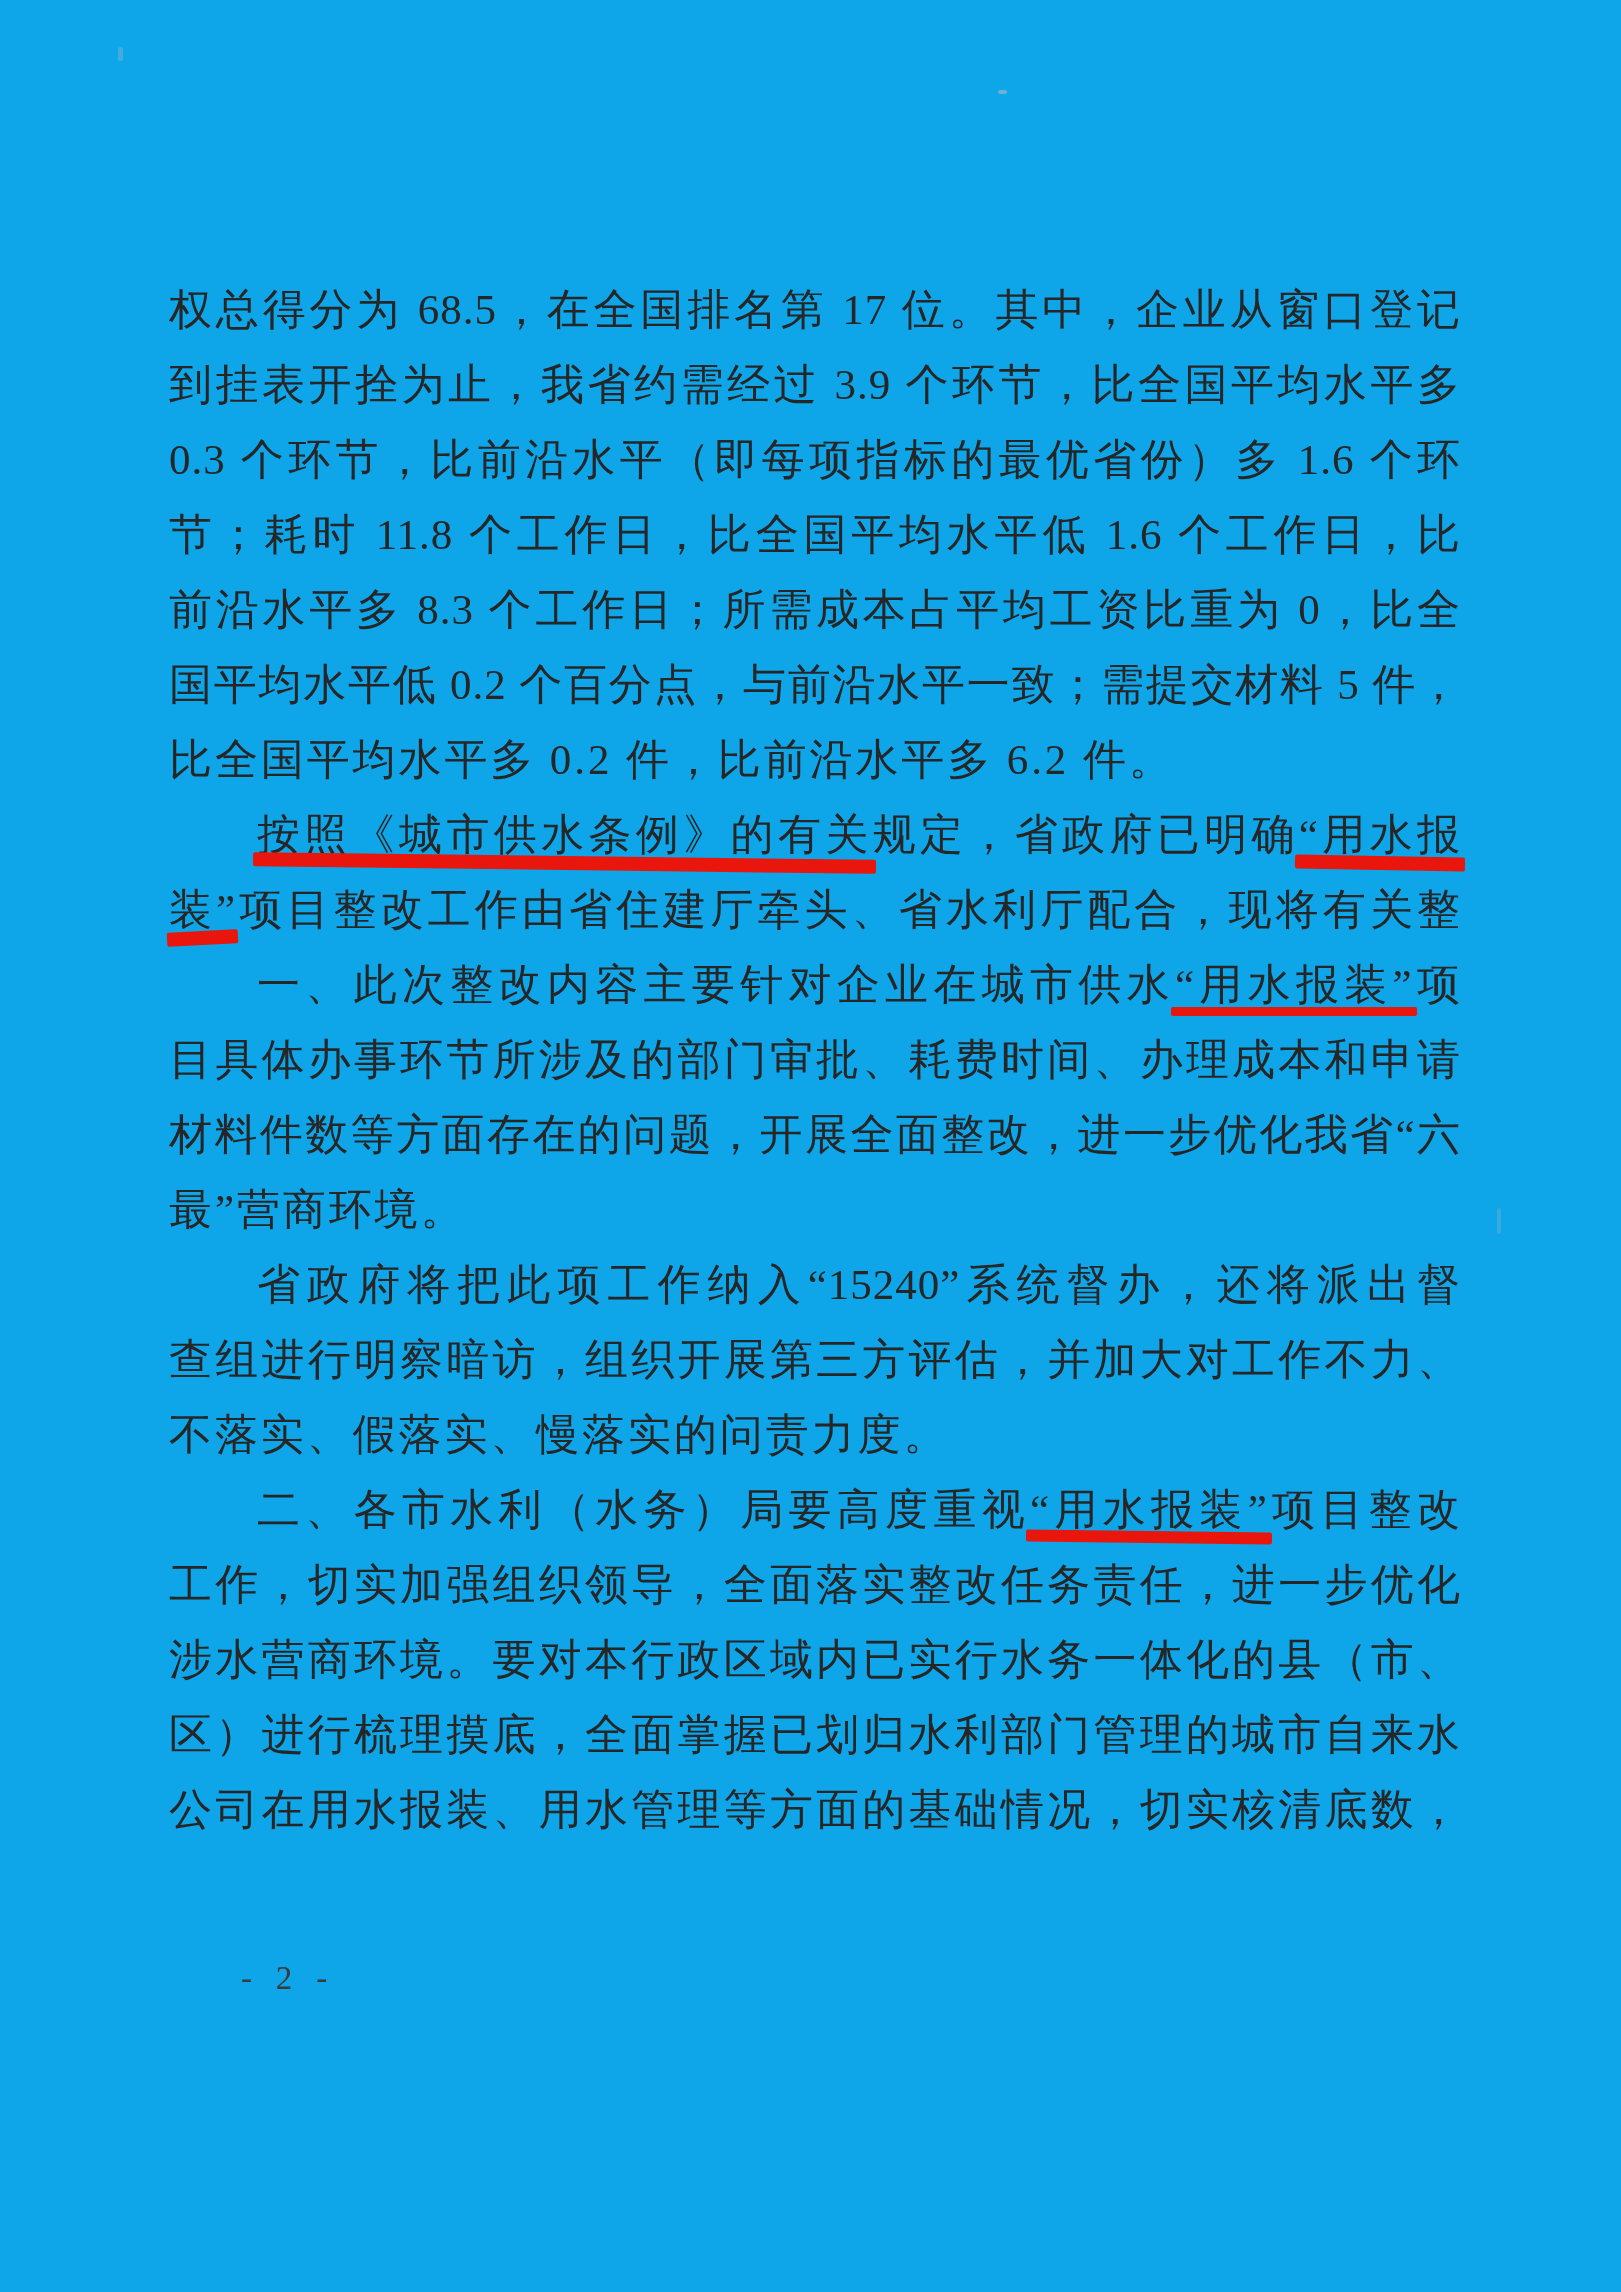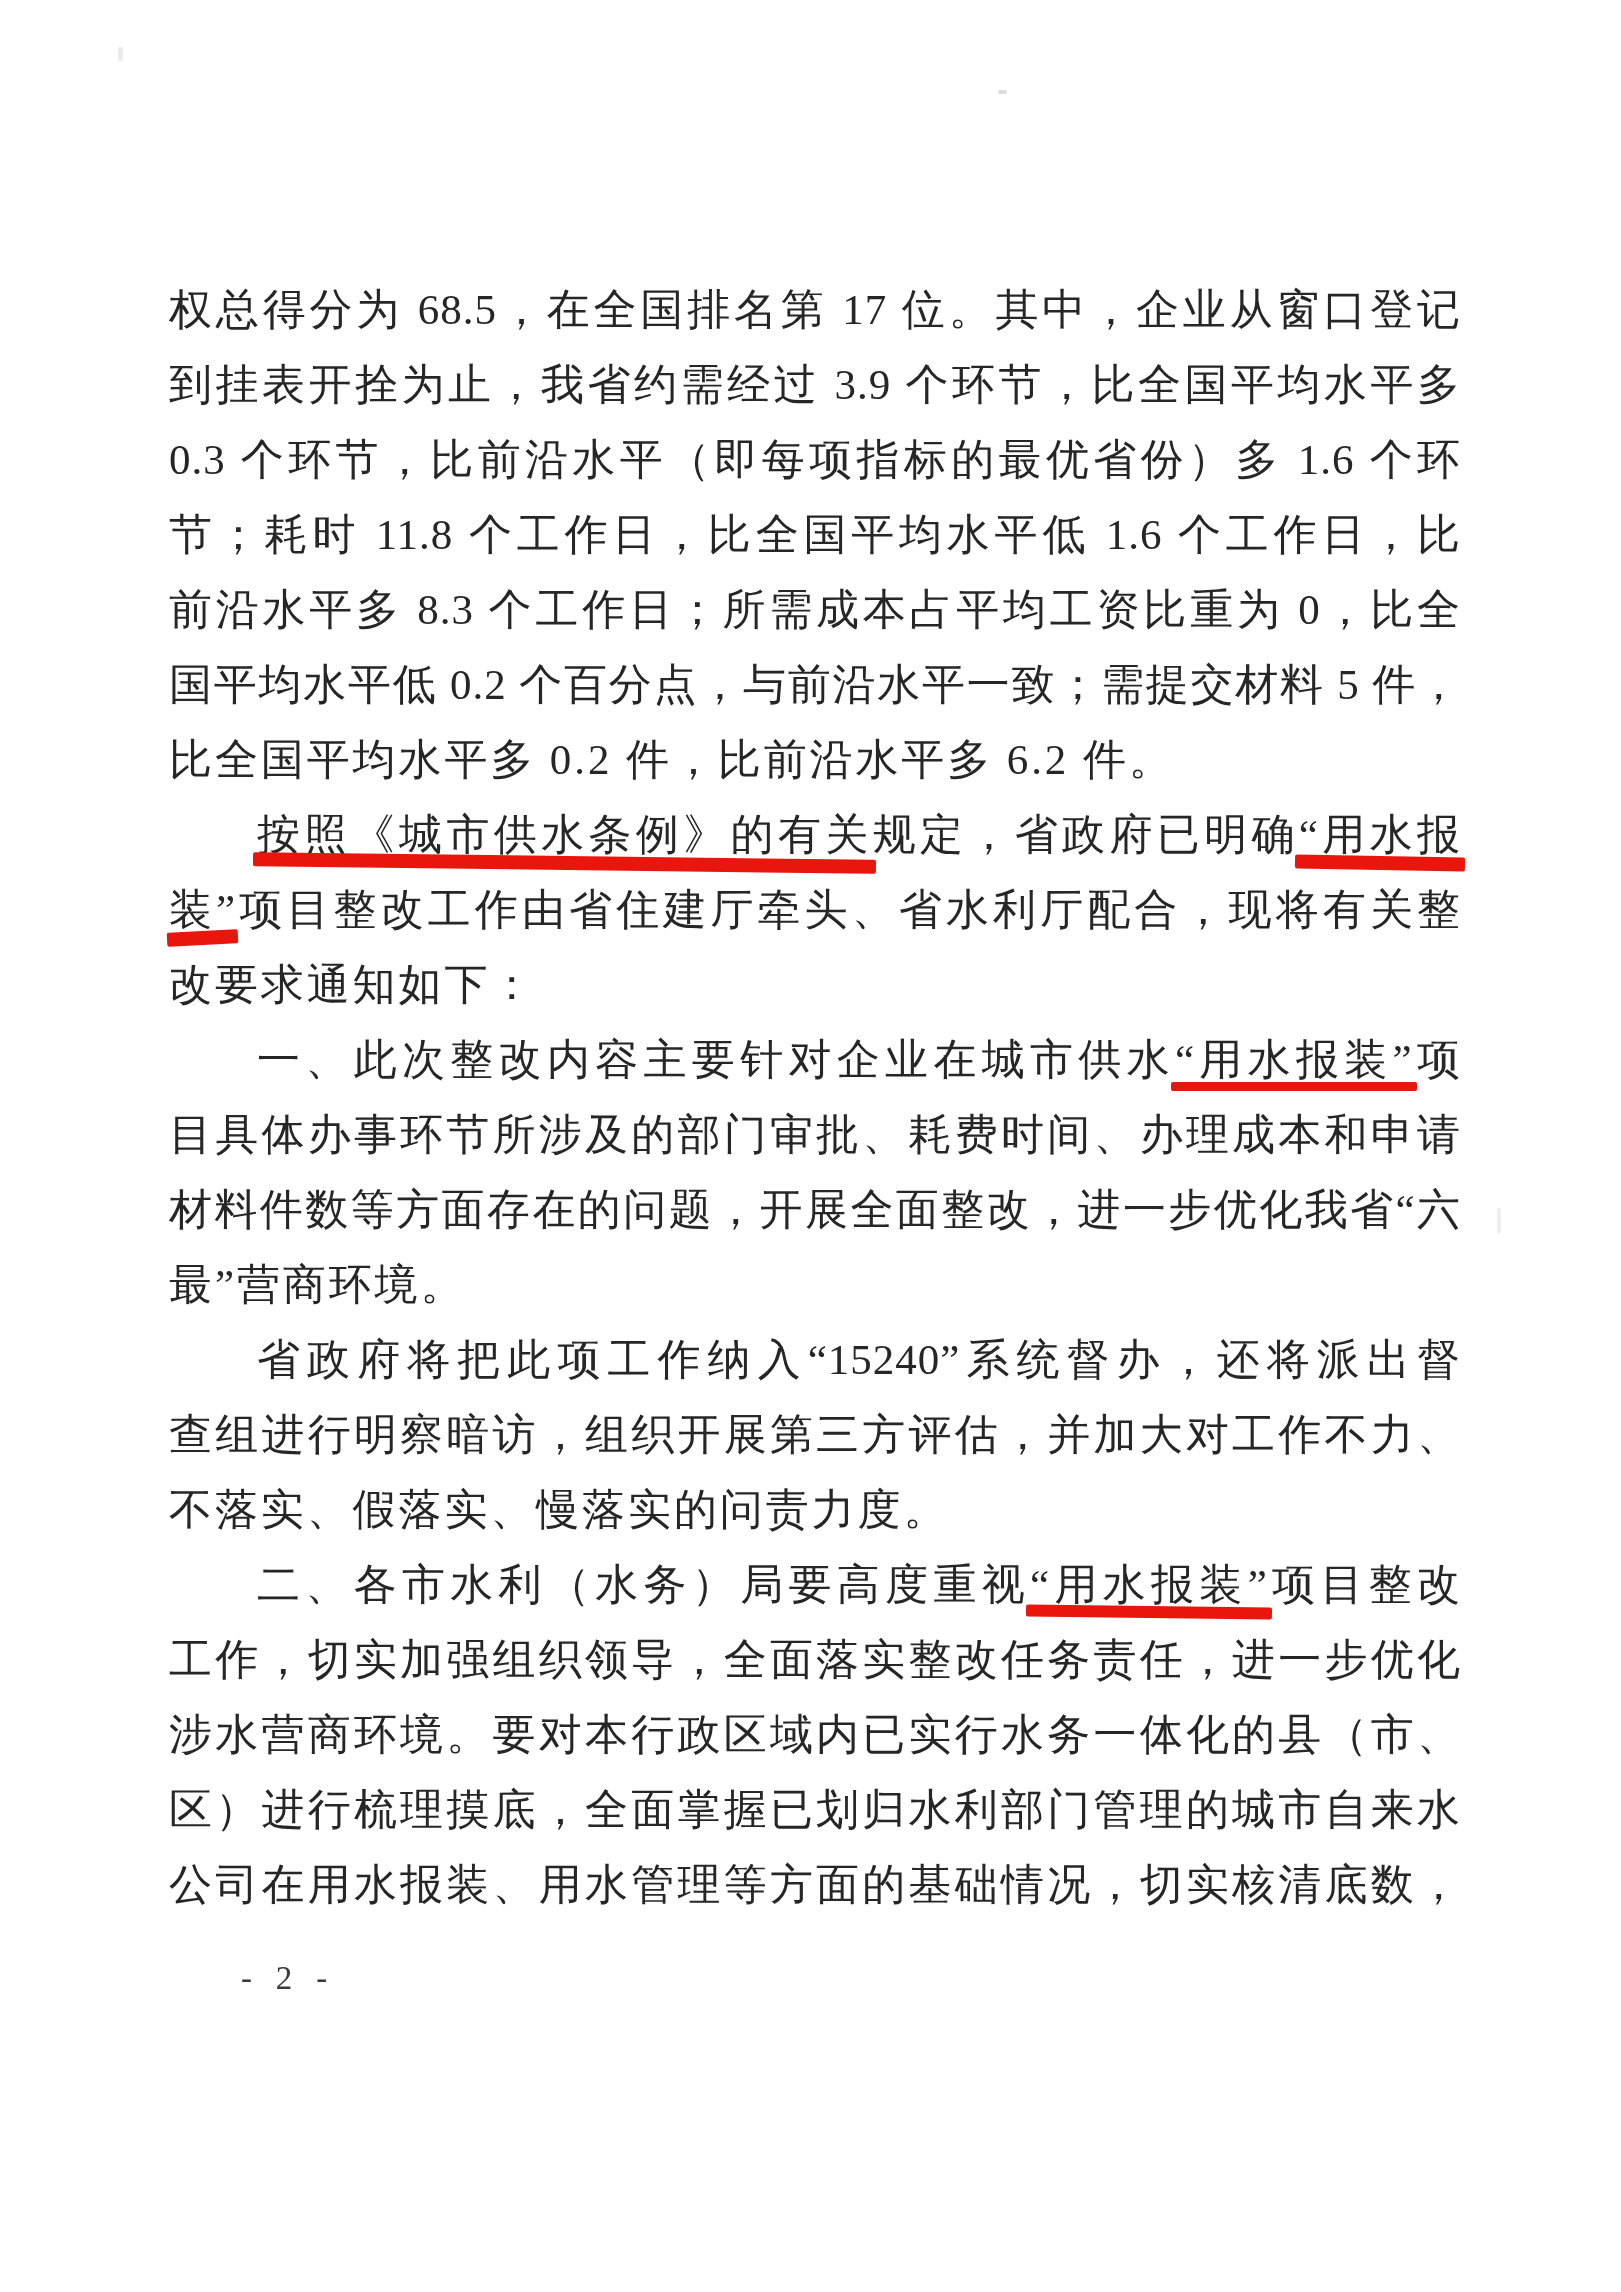--- a/index.html
+++ b/index.html
@@ -3,21 +3,21 @@
 <meta charset="utf-8">
 <style>
   * { margin: 0; padding: 0; box-sizing: border-box; }
   html, body { width: 1621px; height: 2293px; }
   body { background: #e8e8e6; }
 
   .page {
     position: relative;
     width: 1621px;
     height: 2293px;
-    background: #ffffff;
+    background: #0ea5e9;
     overflow: hidden;
     font-family: "Liberation Serif", "DejaVu Serif", serif;
     color: #262626;
   }
 
   .doc {
     position: absolute;
     left: 169px;
     top: 272px;
     width: 1292px;
@@ -88,21 +88,20 @@
     <div class="line"><span>前沿水平多 8.3 个工作日；所需成本占平均工资比重为 0，比全</span></div>
     <div class="line"><span>国平均水平低 0.2 个百分点，与前沿水平一致；需提交材料 5 件，</span></div>
     <div class="line nojust"><span>比全国平均水平多 0.2 件，比前沿水平多 6.2 件。</span></div>
 
     <div class="line indent">
       <span class="ul thick tilt-a">按照《城市供水条例》的有关</span><span>规定，省政府已明确</span><span class="ul thick tilt-c">“用水报</span>
     </div>
     <div class="line">
       <span class="ul thick tilt-b">装”</span><span>项目整改工作由省住建厅牵头、省水利厅配合，现将有关整</span>
     </div>
-    <div class="line nojust"><span>改要求通知如下：</span></div>
 
     <div class="line indent">
       <span>一、此次整改内容主要针对企业在城市供水</span><span class="ul thin">“用水报装”</span><span>项</span>
     </div>
     <div class="line"><span>目具体办事环节所涉及的部门审批、耗费时间、办理成本和申请</span></div>
     <div class="line"><span>材料件数等方面存在的问题，开展全面整改，进一步优化我省“六</span></div>
     <div class="line nojust"><span>最”营商环境。</span></div>
 
     <div class="line indent"><span>省政府将把此项工作纳入“15240”系统督办，还将派出督</span></div>
     <div class="line"><span>查组进行明察暗访，组织开展第三方评估，并加大对工作不力、</span></div>

